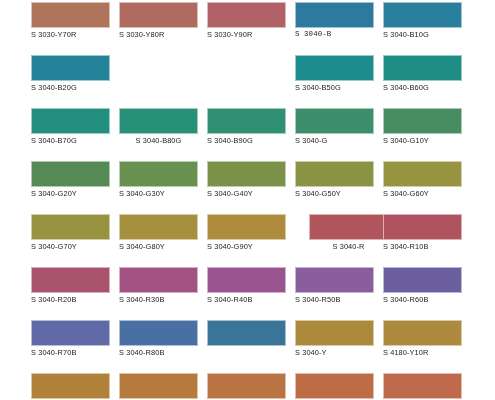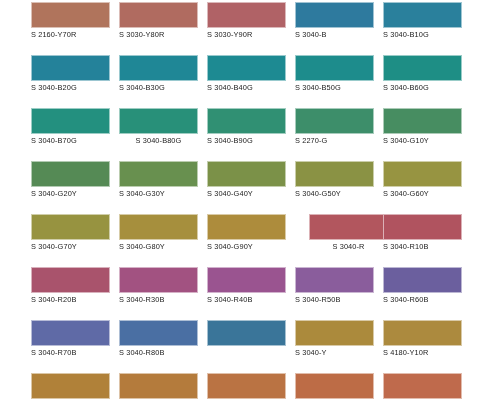--- a/index.html
+++ b/index.html
@@ -39,50 +39,42 @@
     color: #1b1b1b;
     white-space: nowrap;
   }
 </style>
 </head>
 <body>
 
 <div id="ncs-grid" style="background: rgb(255, 255, 255);">
     <div class="swatch-cell" style="left: 31px; top: 2px;">
       <div class="swatch-chip" title="S  3030-Y70R" style="background: rgb(176, 116, 92); width: 79px; height: 26px;"></div>
-      <div class="swatch-label" style="color: rgb(27, 27, 27);">S  2160-Y70R</div>
+      <div class="swatch-label" style="color: rgb(27, 27, 27);">S  3030-Y70R</div>
     </div>
     <div class="swatch-cell" style="left: 119px; top: 2px;">
       <div class="swatch-chip" title="S  3030-Y80R" style="background: rgb(176, 107, 96); width: 79px; height: 26px;"></div>
       <div class="swatch-label" style="color: rgb(27, 27, 27);">S  3030-Y80R</div>
     </div>
     <div class="swatch-cell" style="left: 207px; top: 2px;">
       <div class="swatch-chip" title="S  3030-Y90R" style="background: rgb(176, 98, 102); width: 79px; height: 26px;"></div>
       <div class="swatch-label" style="color: rgb(27, 27, 27);">S  3030-Y90R</div>
     </div>
     <div class="swatch-cell" style="left: 295px; top: 2px;">
       <div class="swatch-chip" title="S  3040-B" style="background: rgb(46, 122, 158); width: 79px; height: 26px;"></div>
-      <div class="swatch-label" style="color: rgb(27, 27, 27);">S  3040-B</div>
+      <div class="swatch-label" style="color: rgb(27, 27, 27); font-family: Liberation Mono, monospace;">S  3040-B</div>
     </div>
     <div class="swatch-cell" style="left: 383px; top: 2px;">
       <div class="swatch-chip" title="S  3040-B10G" style="background: rgb(42, 128, 156); width: 79px; height: 26px;"></div>
       <div class="swatch-label" style="color: rgb(27, 27, 27);">S  3040-B10G</div>
     </div>
     <div class="swatch-cell" style="left: 31px; top: 55px;">
       <div class="swatch-chip" title="S  3040-B20G" style="background: rgb(36, 130, 154); width: 79px; height: 26px;"></div>
       <div class="swatch-label" style="color: rgb(27, 27, 27);">S  3040-B20G</div>
     </div>
-    <div class="swatch-cell" style="left: 119px; top: 55px;">
-      <div class="swatch-chip" title="S  3040-B30G" style="background: rgb(31, 135, 150); width: 79px; height: 26px;"></div>
-      <div class="swatch-label" style="color: rgb(27, 27, 27);">S  3040-B30G</div>
-    </div>
-    <div class="swatch-cell" style="left: 207px; top: 55px;">
-      <div class="swatch-chip" title="S  3040-B40G" style="background: rgb(29, 138, 146); width: 79px; height: 26px;"></div>
-      <div class="swatch-label" style="color: rgb(27, 27, 27);">S  3040-B40G</div>
-    </div>
     <div class="swatch-cell" style="left: 295px; top: 55px;">
       <div class="swatch-chip" title="S  3040-B50G" style="background: rgb(29, 140, 140); width: 79px; height: 26px;"></div>
       <div class="swatch-label" style="color: rgb(27, 27, 27);">S  3040-B50G</div>
     </div>
     <div class="swatch-cell" style="left: 383px; top: 55px;">
       <div class="swatch-chip" title="S  3040-B60G" style="background: rgb(30, 142, 133); width: 79px; height: 26px;"></div>
       <div class="swatch-label" style="color: rgb(27, 27, 27);">S  3040-B60G</div>
     </div>
     <div class="swatch-cell" style="left: 31px; top: 108px;">
       <div class="swatch-chip" title="S  3040-B70G" style="background: rgb(35, 144, 127); width: 79px; height: 26px;"></div>
@@ -91,21 +83,21 @@
     <div class="swatch-cell" style="left: 119px; top: 108px;">
       <div class="swatch-chip" title="S  3040-B80G" style="background: rgb(40, 144, 121); width: 79px; height: 26px;"></div>
       <div class="swatch-label" style="color: rgb(27, 27, 27); text-align: center;">S  3040-B80G</div>
     </div>
     <div class="swatch-cell" style="left: 207px; top: 108px;">
       <div class="swatch-chip" title="S  3040-B90G" style="background: rgb(48, 144, 115); width: 79px; height: 26px;"></div>
       <div class="swatch-label" style="color: rgb(27, 27, 27);">S  3040-B90G</div>
     </div>
     <div class="swatch-cell" style="left: 295px; top: 108px;">
       <div class="swatch-chip" title="S  3040-G" style="background: rgb(61, 142, 106); width: 79px; height: 26px;"></div>
-      <div class="swatch-label" style="color: rgb(27, 27, 27);">S  2270-G</div>
+      <div class="swatch-label" style="color: rgb(27, 27, 27);">S  3040-G</div>
     </div>
     <div class="swatch-cell" style="left: 383px; top: 108px;">
       <div class="swatch-chip" title="S  3040-G10Y" style="background: rgb(71, 141, 97); width: 79px; height: 26px;"></div>
       <div class="swatch-label" style="color: rgb(27, 27, 27);">S  3040-G10Y</div>
     </div>
     <div class="swatch-cell" style="left: 31px; top: 161px;">
       <div class="swatch-chip" title="S  3040-G20Y" style="background: rgb(85, 138, 85); width: 79px; height: 26px;"></div>
       <div class="swatch-label" style="color: rgb(27, 27, 27);">S  3040-G20Y</div>
     </div>
     <div class="swatch-cell" style="left: 119px; top: 161px;">

